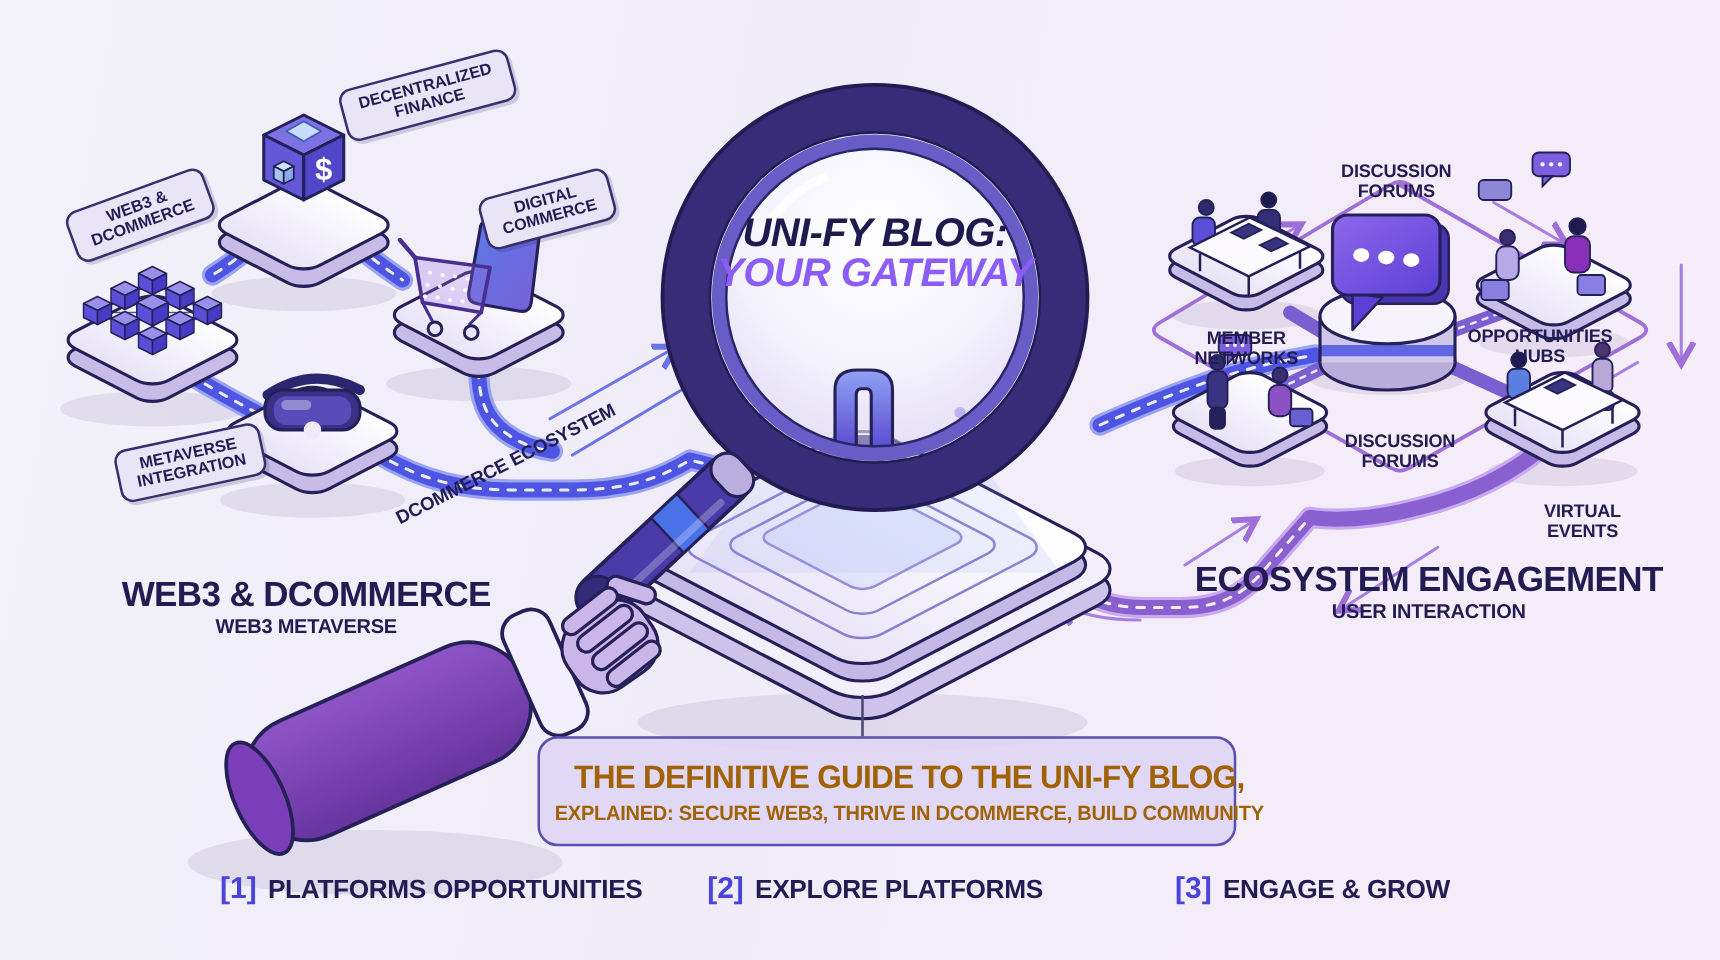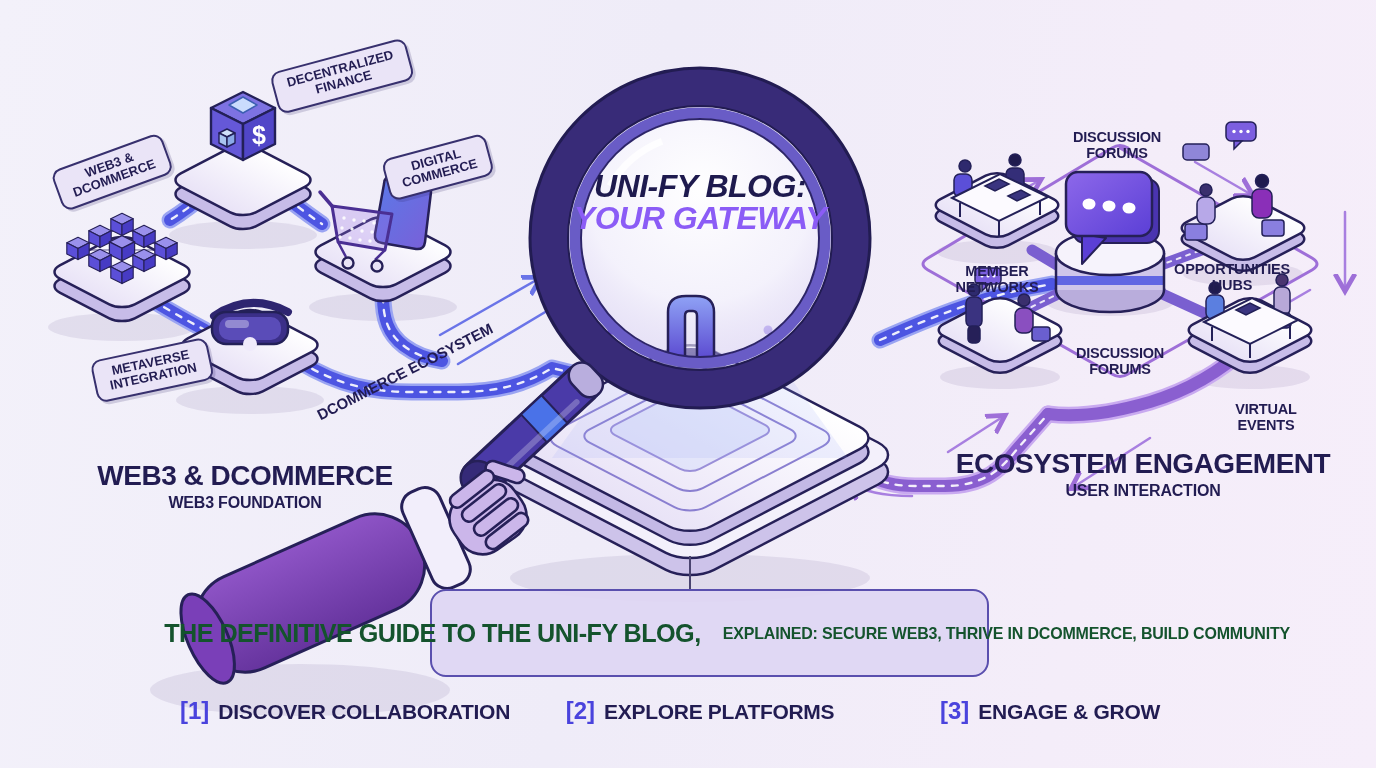--- a/index.html
+++ b/index.html
@@ -17,22 +17,22 @@
         border-radius:10px;padding:5px 13px;text-align:center;color:#221c52;
         font-weight:800;font-size:13px;line-height:1.1;white-space:nowrap;
         box-shadow:2px 3px 0 rgba(45,35,100,.18);}
   .rot{transform-origin:center center;}
   .lens-line{font-size:32px;font-weight:800;letter-spacing:-0.5px;font-style:italic;}
   .h-big{font-size:28px;letter-spacing:-0.5px;}
   .h-sub{font-size:16px;margin-top:3px;}
   .sm{font-size:14.5px;margin-top:24px;}
   .caption-box{position:absolute;z-index:6;left:430px;top:589px;width:520px;height:84px;
         background:rgba(222,214,243,.92);border:2px solid #5a4fae;border-radius:16px;
-        display:flex;flex-direction:row;justify-content:center;align-items:center;gap:5px;
-        color:#14532d;padding-left:35px;}
+        display:flex;flex-direction:column;justify-content:center;align-items:center;gap:5px;
+        color:#a16207;padding-left:35px;}
   .caption-l1{font-size:26px;font-weight:800;letter-spacing:-0.6px;transform:scaleX(.97);white-space:nowrap;}
   .caption-l2{font-size:16.5px;font-weight:800;letter-spacing:-0.2px;transform:scaleX(.97);white-space:nowrap;}
   .step{position:absolute;z-index:6;top:697px;transform:translateX(-50%);
         display:flex;align-items:baseline;gap:9px;white-space:nowrap;}
   .step-num{color:#4a43dd;font-size:24px;font-weight:800;}
   .step-lbl{color:#221c52;font-size:21px;font-weight:800;letter-spacing:-0.3px;}
 </style>
 </head>
 <body>
 
@@ -454,36 +454,36 @@
   <div>DISCUSSION</div>
   <div>FORUMS</div>
 </div>
 <div class="lbl sm" style="left:1266px;top:394px;">
   <div>VIRTUAL</div>
   <div>EVENTS</div>
 </div>
 
 <div class="lbl" style="left:245px;top:474px;margin-top:12px;">
   <div class="h-big">WEB3 &amp; DCOMMERCE</div>
-  <div class="h-sub">WEB3 FOUNDATION</div>
+  <div class="h-sub">WEB3 METAVERSE</div>
 </div>
 
 <div class="lbl" style="left:1143px;top:474px;">
   <div class="h-big">ECOSYSTEM ENGAGEMENT</div>
   <div class="h-sub">USER INTERACTION</div>
 </div>
 
 <div class="caption-box">
   <div class="caption-l1">THE DEFINITIVE GUIDE TO THE UNI-FY BLOG,</div>
   <div class="caption-l2">EXPLAINED: SECURE WEB3, THRIVE IN DCOMMERCE, BUILD COMMUNITY</div>
 </div>
 
 <div class="step" style="left:345px;">
   <span class="step-num">[1]</span>
-  <span class="step-lbl">DISCOVER COLLABORATION</span>
+  <span class="step-lbl">PLATFORMS OPPORTUNITIES</span>
 </div>
 <div class="step" style="left:700px;">
   <span class="step-num">[2]</span>
   <span class="step-lbl">EXPLORE PLATFORMS</span>
 </div>
 <div class="step" style="left:1050px;">
   <span class="step-num">[3]</span>
   <span class="step-lbl">ENGAGE &amp; GROW</span>
 </div>
 

